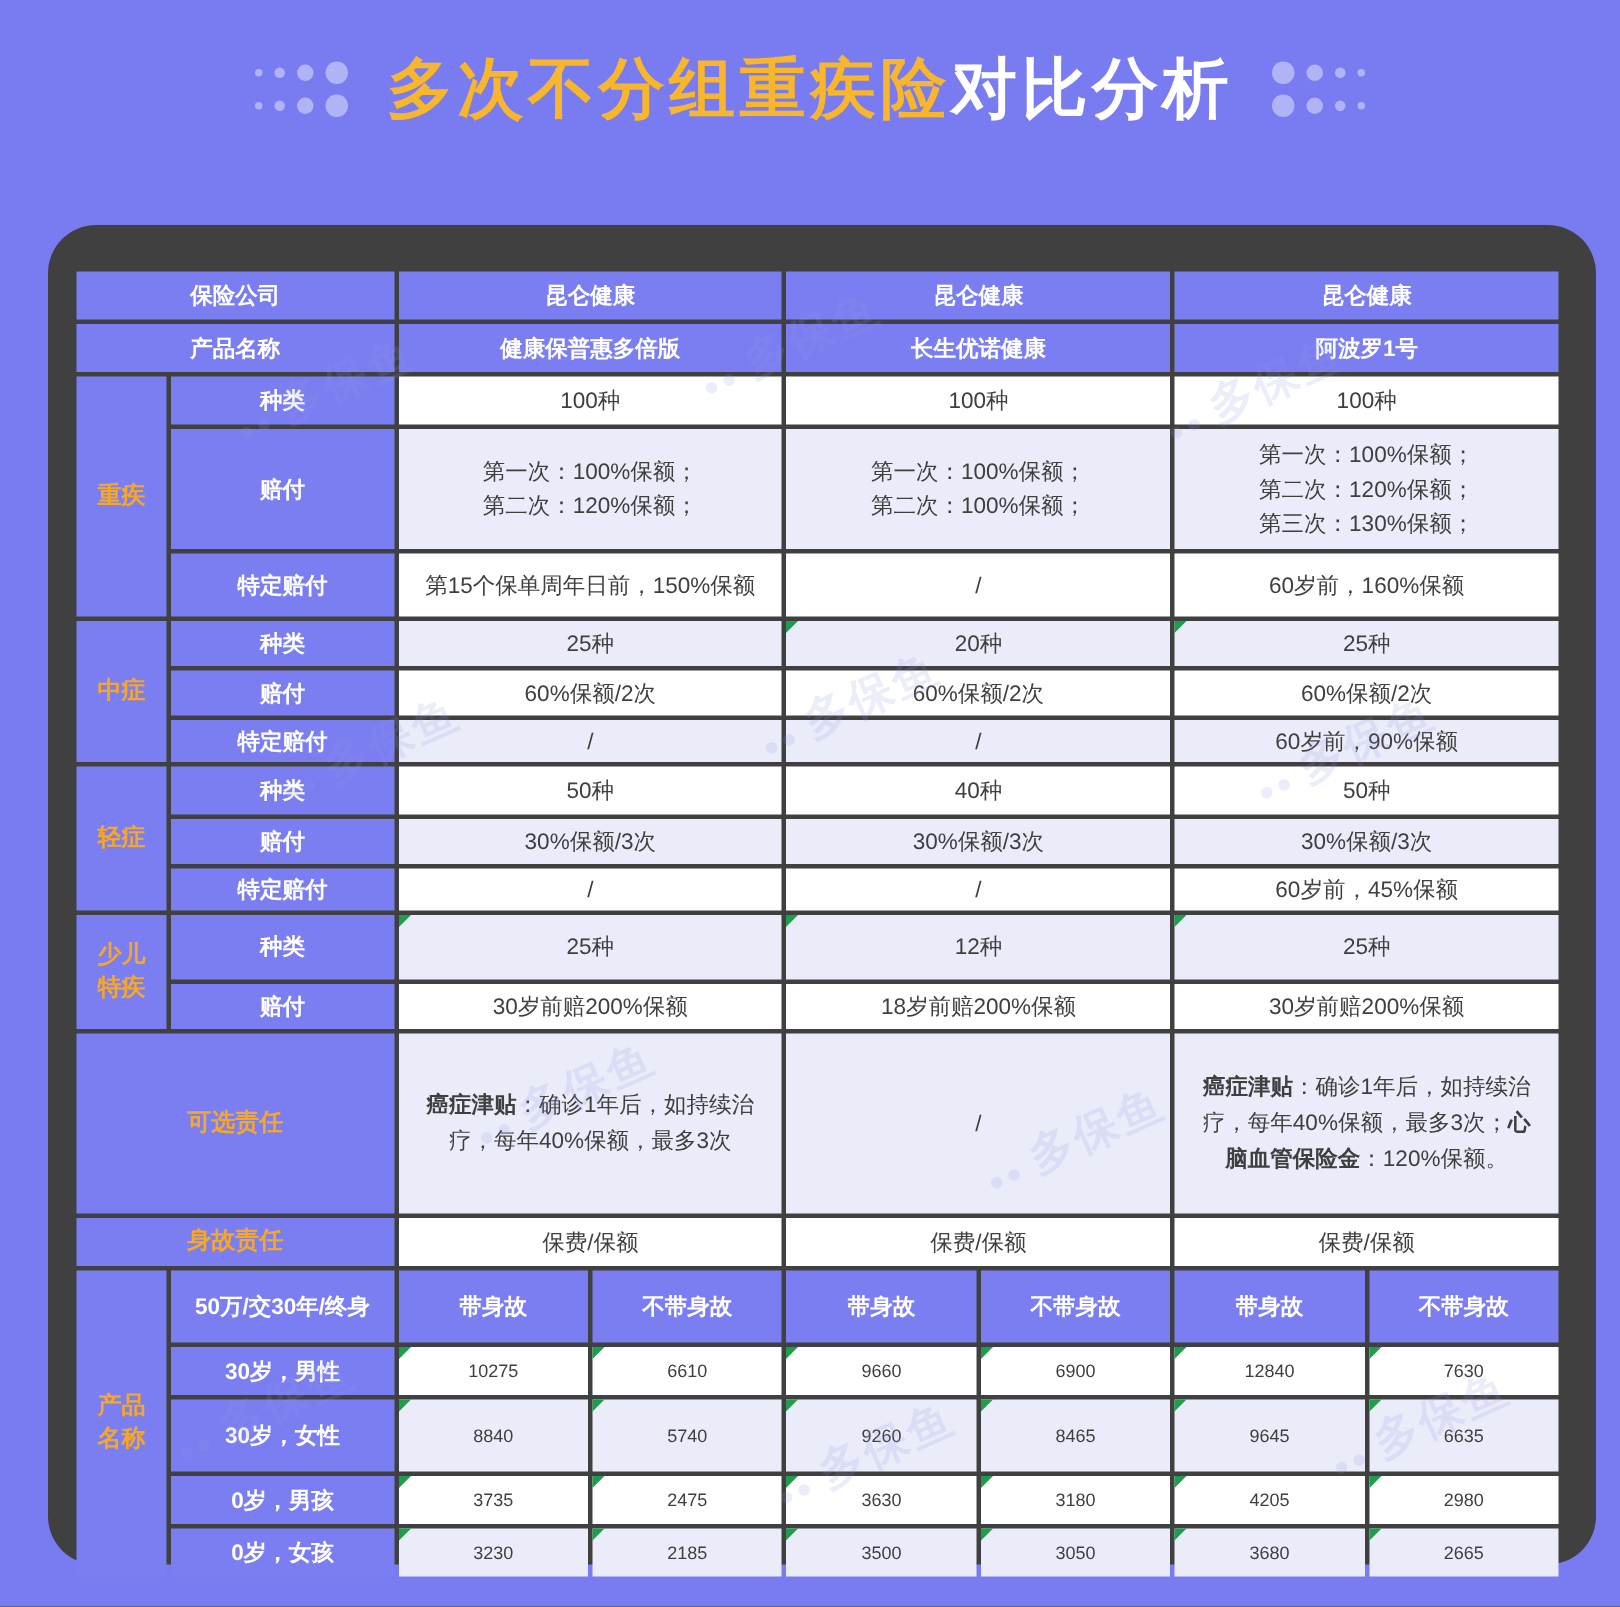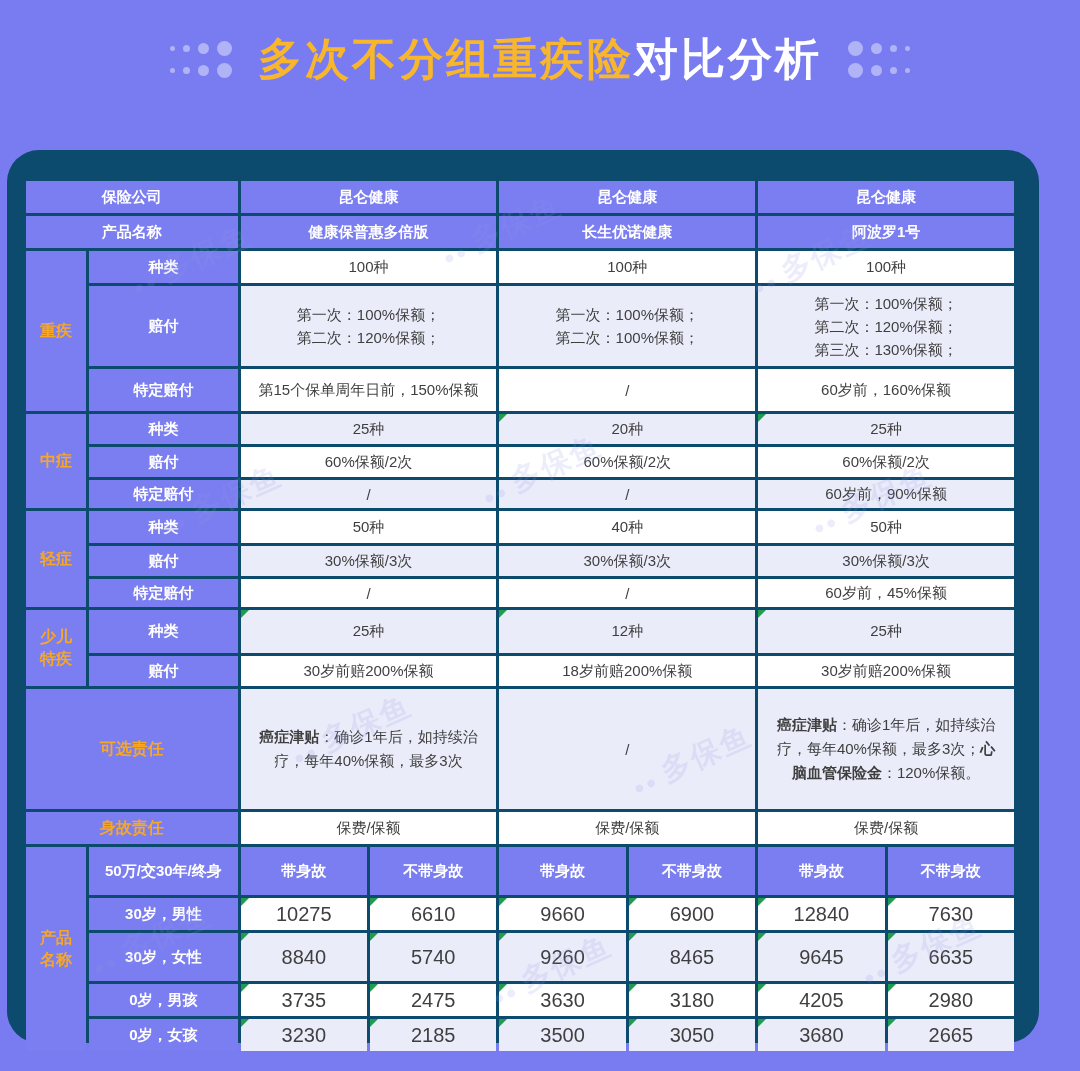--- a/index.html
+++ b/index.html
@@ -18,43 +18,43 @@
   .title .rest { color:#ffffff; }
   .subtitle { margin-top:14px; font-size:20px; font-weight:bold; color:#ffffff; }
   .subtitle .accent { color:#f8b62d; margin-left:10px; }
   .dots { display:flex; flex-direction:column; gap:7px; }
   .dot-row { display:flex; align-items:center; gap:8px; }
   .dot { border-radius:50%; background:rgba(255,255,255,0.42); }
   .d1{width:5px;height:5px;} .d2{width:7px;height:7px;} .d3{width:11px;height:11px;} .d4{width:15px;height:15px;}
   .dots.right .dot-row { flex-direction:row-reverse; }
   
   .card {
-    position:absolute; left:7px; top:150px; width:1032px; height:893px;
-    background:#0c4a6e; border-radius:32px;
+    position:absolute; left:32px; top:150px; width:1032px; height:893px;
+    background:#404040; border-radius:32px;
   }
   
   .wm-layer { position:absolute; inset:0; z-index:3; pointer-events:none; overflow:hidden; border-radius:28px; }
   .wm {
     position:absolute; font-size:30px; font-weight:bold; color:#9androcolor;
     color:#8e93e8; opacity:0.16; transform:rotate(-24deg); white-space:nowrap; letter-spacing:2px;
   }
   .wm::before { content:"●● "; font-size:18px; }
   
   table.cmp {
     position:relative; z-index:1;
     margin:28px 16px; width:994px;
     border-collapse:separate; border-spacing:3px;
     table-layout:fixed;
   }
   td { text-align:center; vertical-align:middle; position:relative; }
   td.pc  { background:#7b7ef0; color:#ffffff; font-weight:bold; font-size:15px; }
   td.cat { background:#7b7ef0; color:#f7a726; font-weight:bold; font-size:16px; line-height:22px; padding:0 10px; }
   td.dw  { background:#ffffff; color:#3f3f3f; font-size:15px; }
   td.dl  { background:#ebecf9; color:#3f3f3f; font-size:15px; }
-  td.num { font-size:20px; }
+  td.num { font-size:12px; }
   .ln { display:block; line-height:23px; }
   .b  { font-weight:bold; }
   .opt-cell { padding:6px 12px; line-height:24px; }
   .mk::before {
     content:""; position:absolute; top:0; left:0; width:0; height:0;
     border-top:8px solid #1f9d4d; border-right:8px solid transparent;
   }
 </style>
 </head>
 <body>

